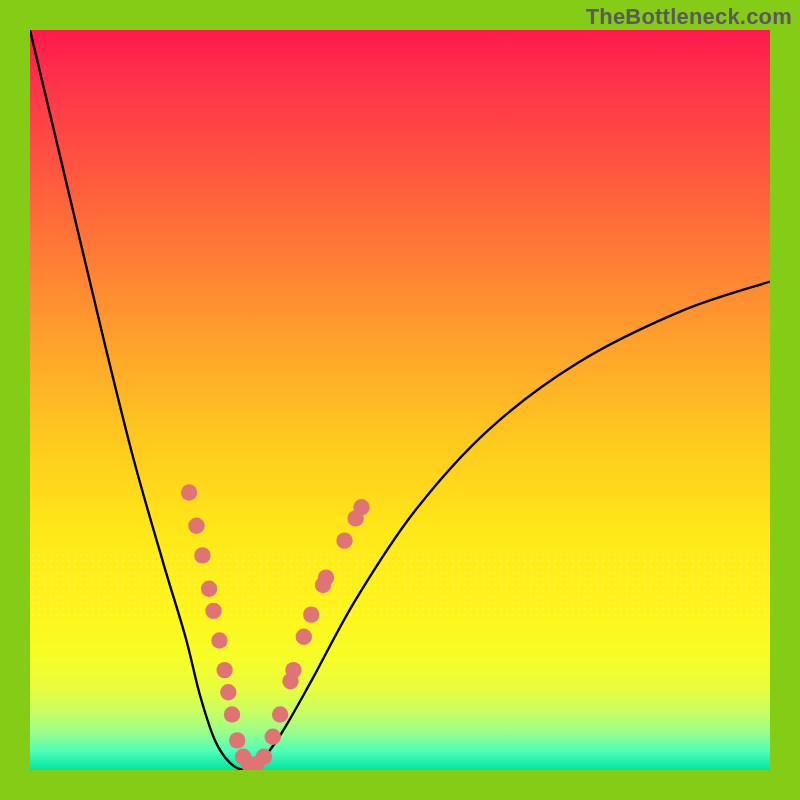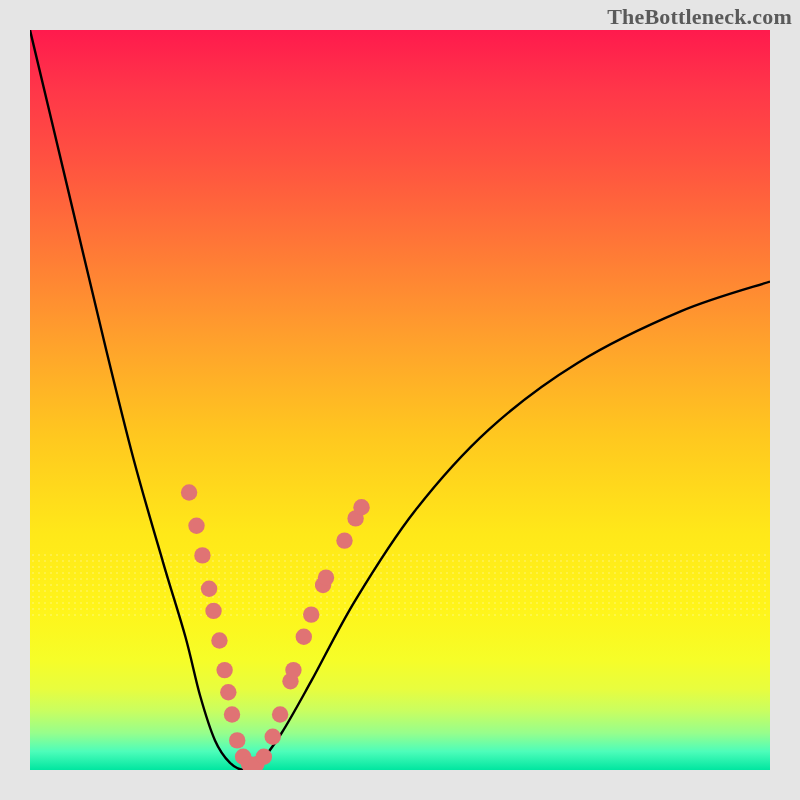--- a/index.html
+++ b/index.html
@@ -7,22 +7,21 @@
     padding: 0;
     width: 800px;
     height: 800px;
     overflow: hidden;
     font-family: Arial, Helvetica, sans-serif;
   }
   .frame {
     position: relative;
     width: 800px;
     height: 800px;
-    background: #e5e5e5;
-    font-family: Liberation Serif, serif;
+    background: #84cc16;
   }
   .plot {
     position: absolute;
     left: 30px;
     top: 30px;
     width: 740px;
     height: 740px;
   }
   .gradient {
     position: absolute;

